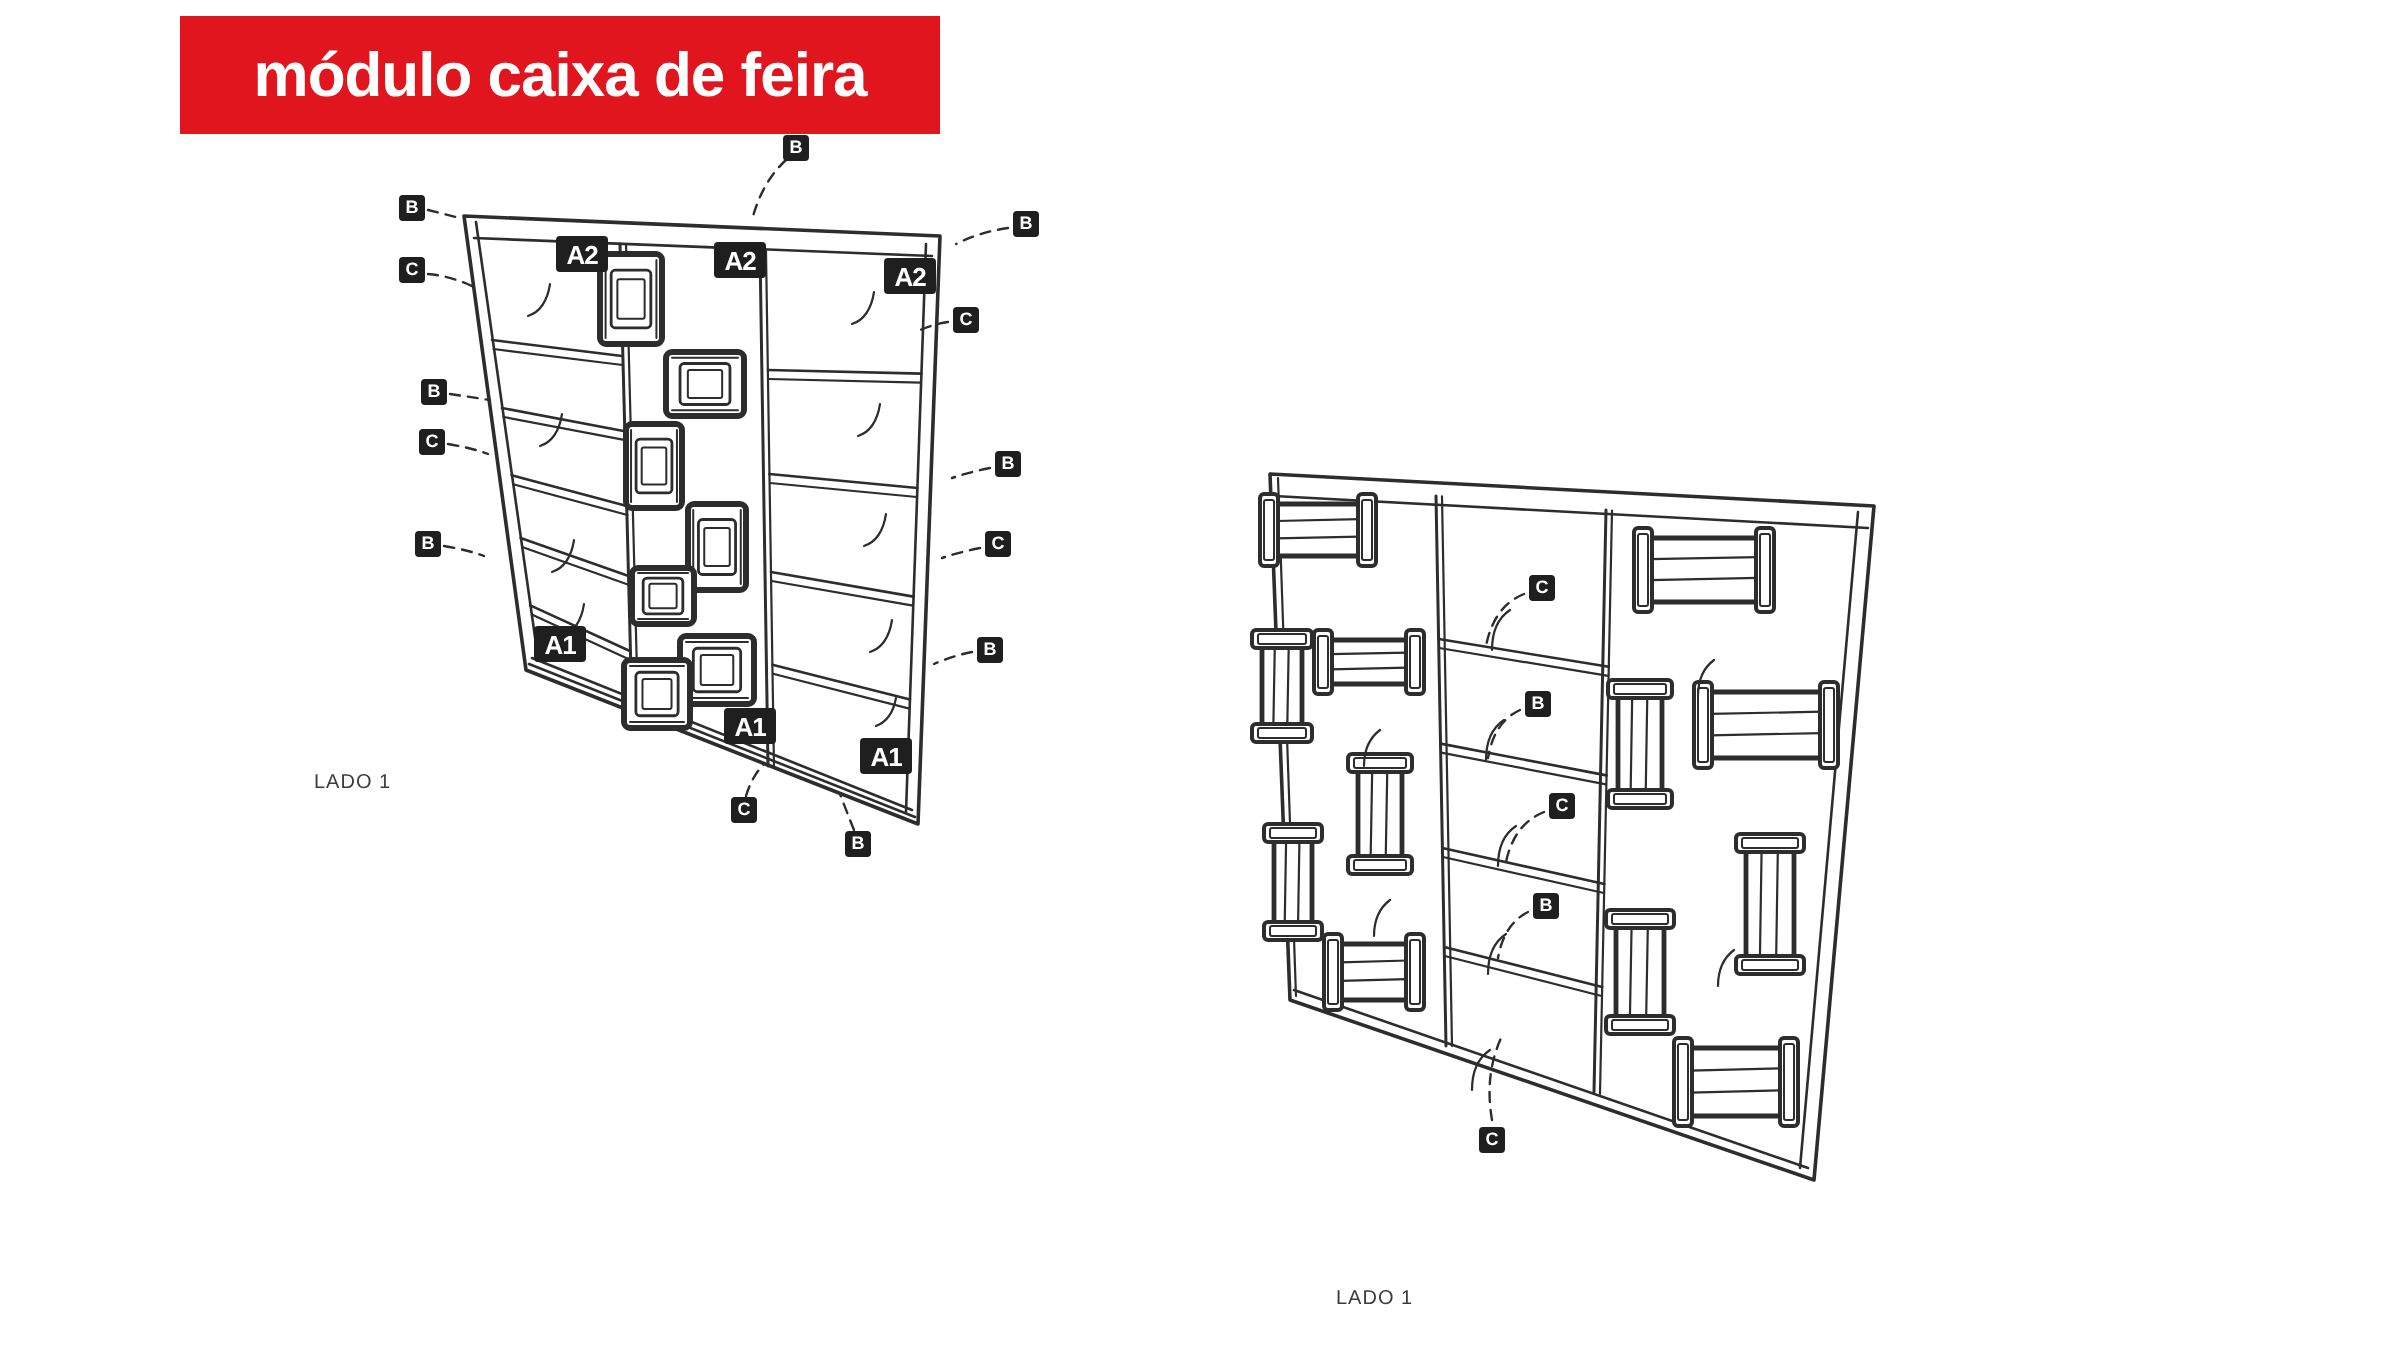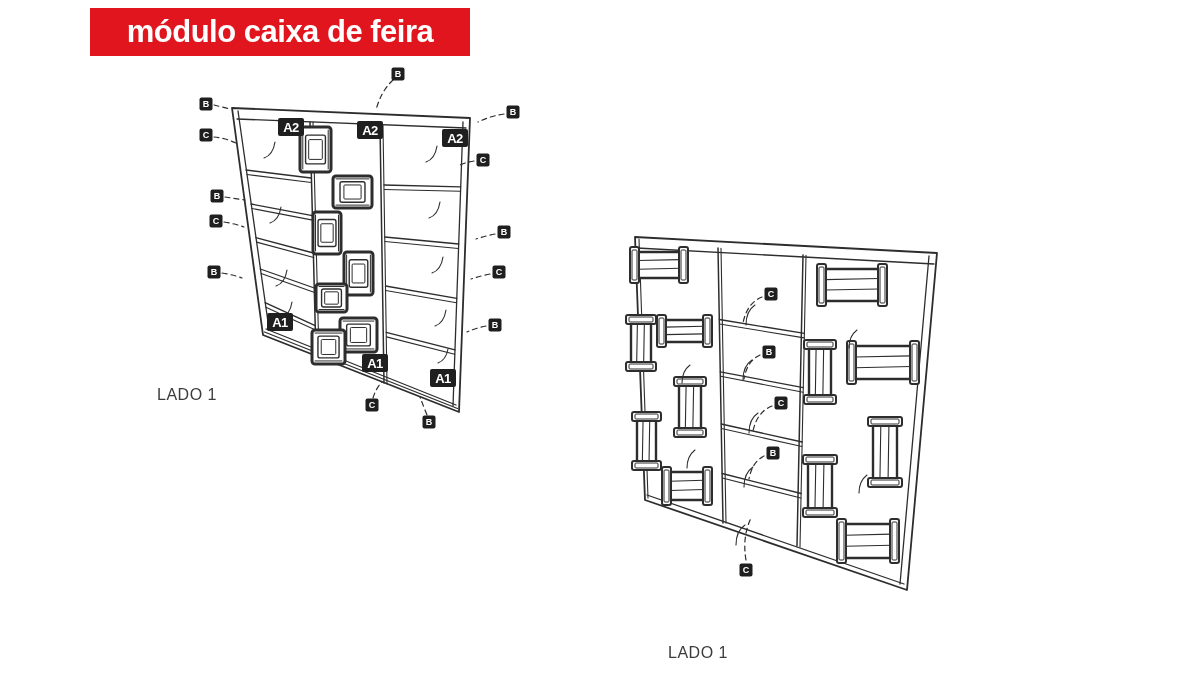--- a/index.html
+++ b/index.html
@@ -4,40 +4,40 @@
 <style>
   :root{
     --red:#E0151E; --ink:#2D2D2D; --chip:#1F1F1F; --chiptext:#FFFFFF; --cap:#3C3C3C; --bg:#FFFFFF;
   }
   html,body{margin:0;padding:0;}
   body{
     width:1192px;height:673px;position:relative;overflow:hidden;background:var(--bg);
     font-family:"Liberation Sans", sans-serif;
   }
   .banner{
-    position:absolute;left:90px;top:8px;width:380px;height:48px;background:var(--red);
+    position:absolute;left:90px;top:8px;width:380px;height:59px;background:var(--red);
     display:flex;align-items:center;justify-content:center;
   }
   .banner span{
     color:var(--chiptext);font-weight:bold;font-size:31px;letter-spacing:-0.5px;
     font-family:"Liberation Sans", sans-serif;
   }
   .diagram{position:absolute;}
   .diagram svg{position:absolute;left:0;top:0;overflow:visible;}
   .markers{position:absolute;left:0;top:0;right:0;bottom:0;pointer-events:none;}
   .chip{
     position:absolute;transform:translate(-50%,-50%);
     background:var(--chip);color:var(--chiptext);font-weight:bold;
     display:flex;align-items:center;justify-content:center;border-radius:2px;
     font-family:"Liberation Sans", sans-serif;
   }
   .chip.small{width:13px;height:13px;font-size:9px;line-height:13px;}
   .chip.large{width:26px;height:18px;font-size:13px;letter-spacing:-0.5px;}
   .caption{
-    position:absolute;font-size:16px;color:var(--cap);letter-spacing:0.5px;white-space:nowrap;
+    position:absolute;font-size:10px;color:var(--cap);letter-spacing:0.5px;white-space:nowrap;
   }
 </style>
 </head>
 <body>
 
 <div>
 
   <div class="banner">
     <span>módulo caixa de feira</span>
   </div>

